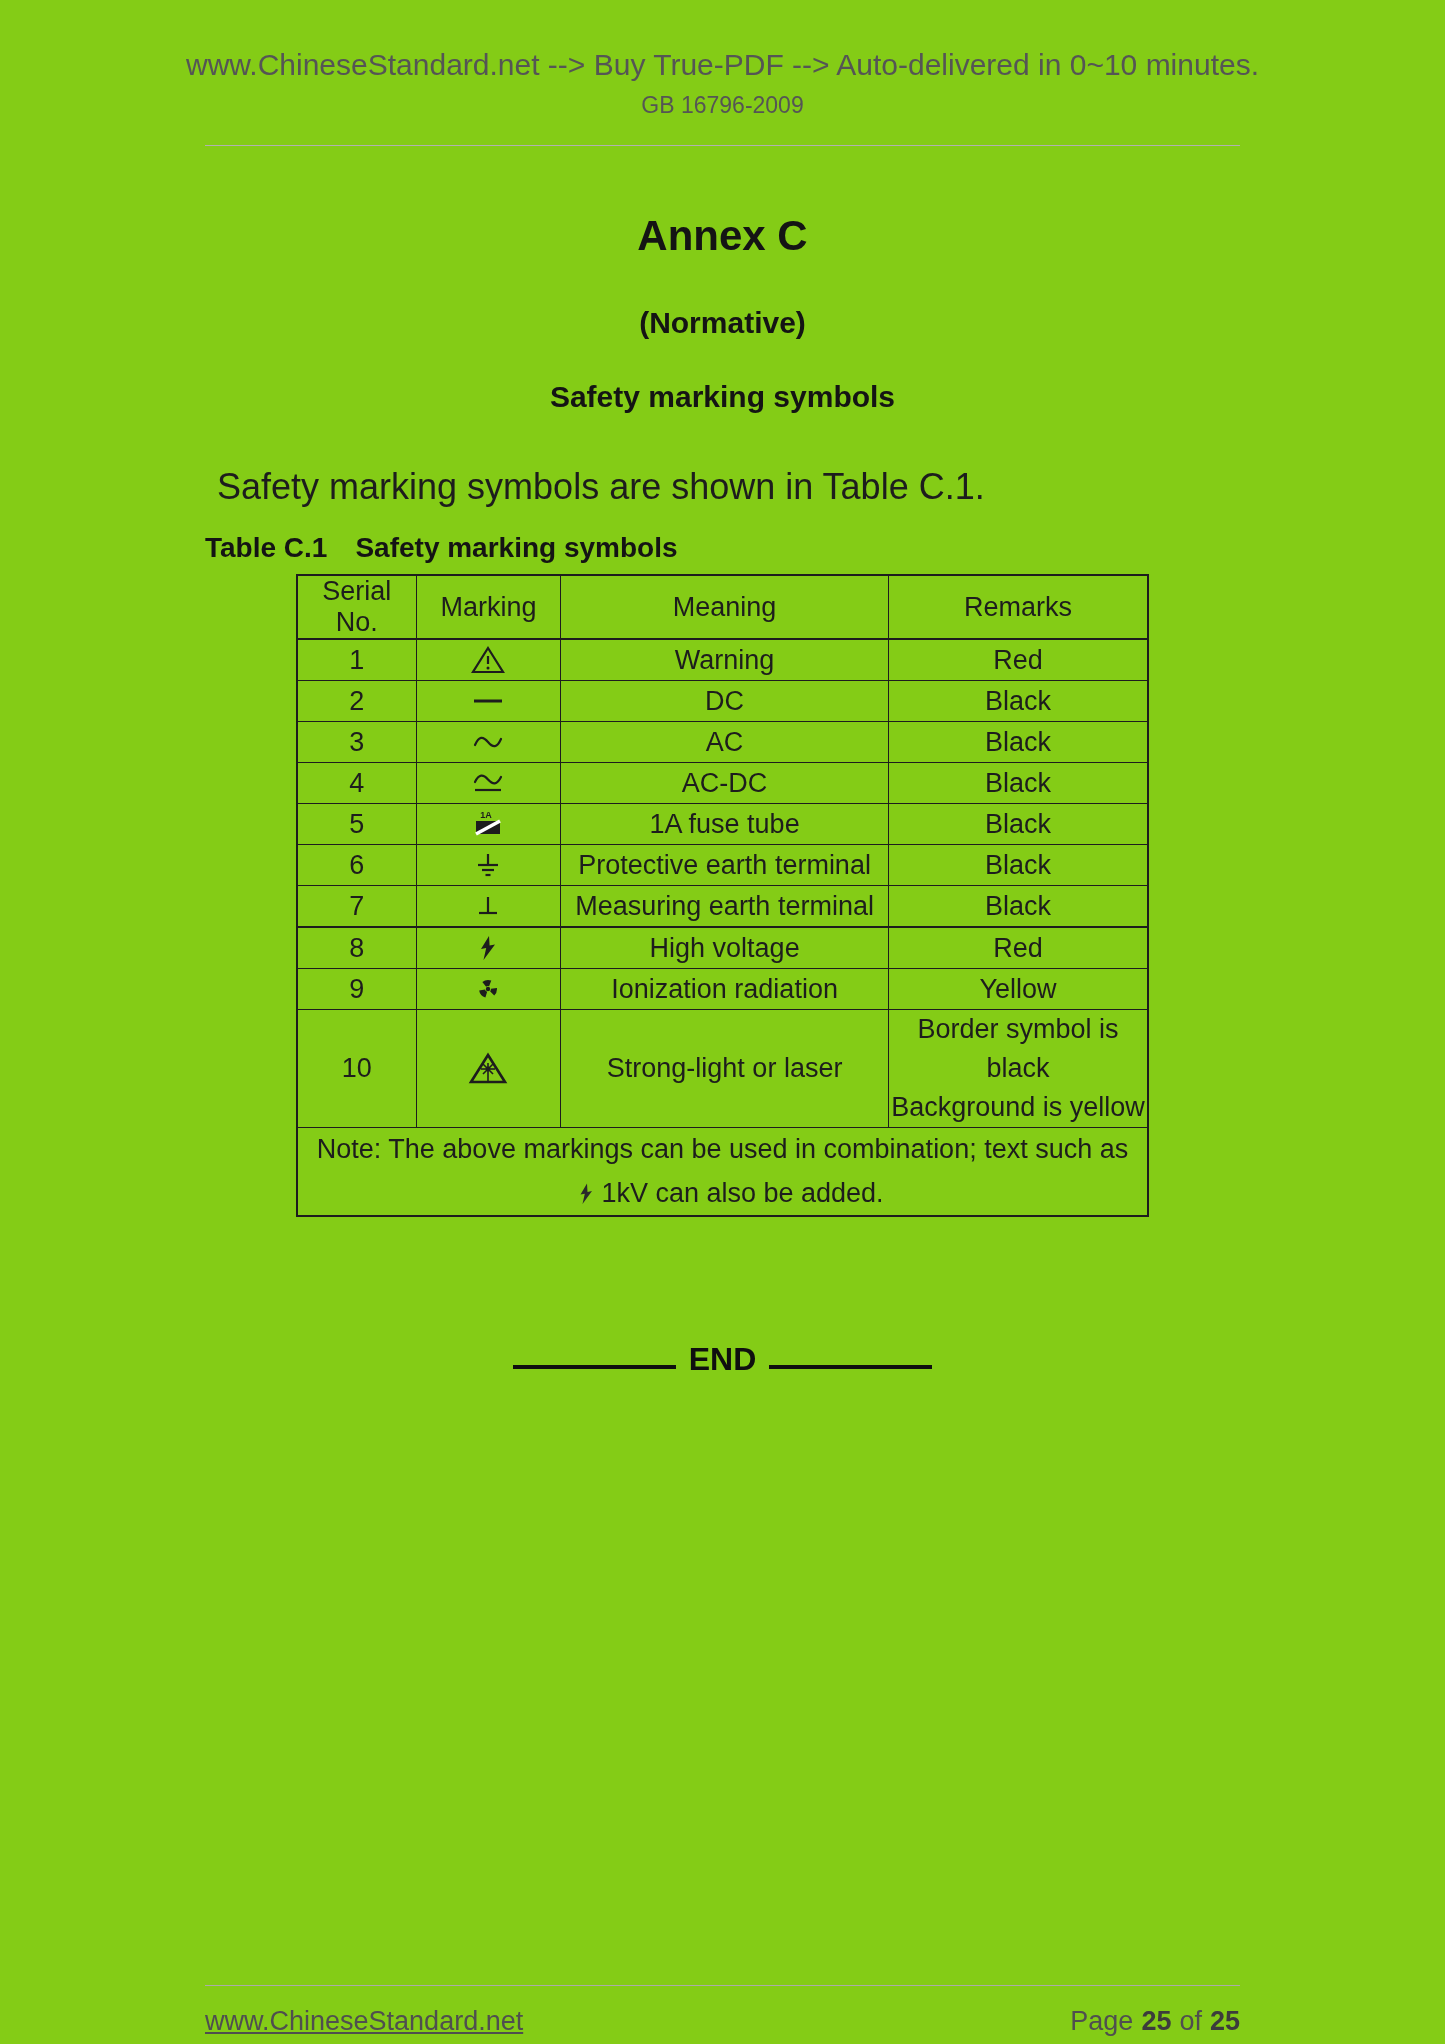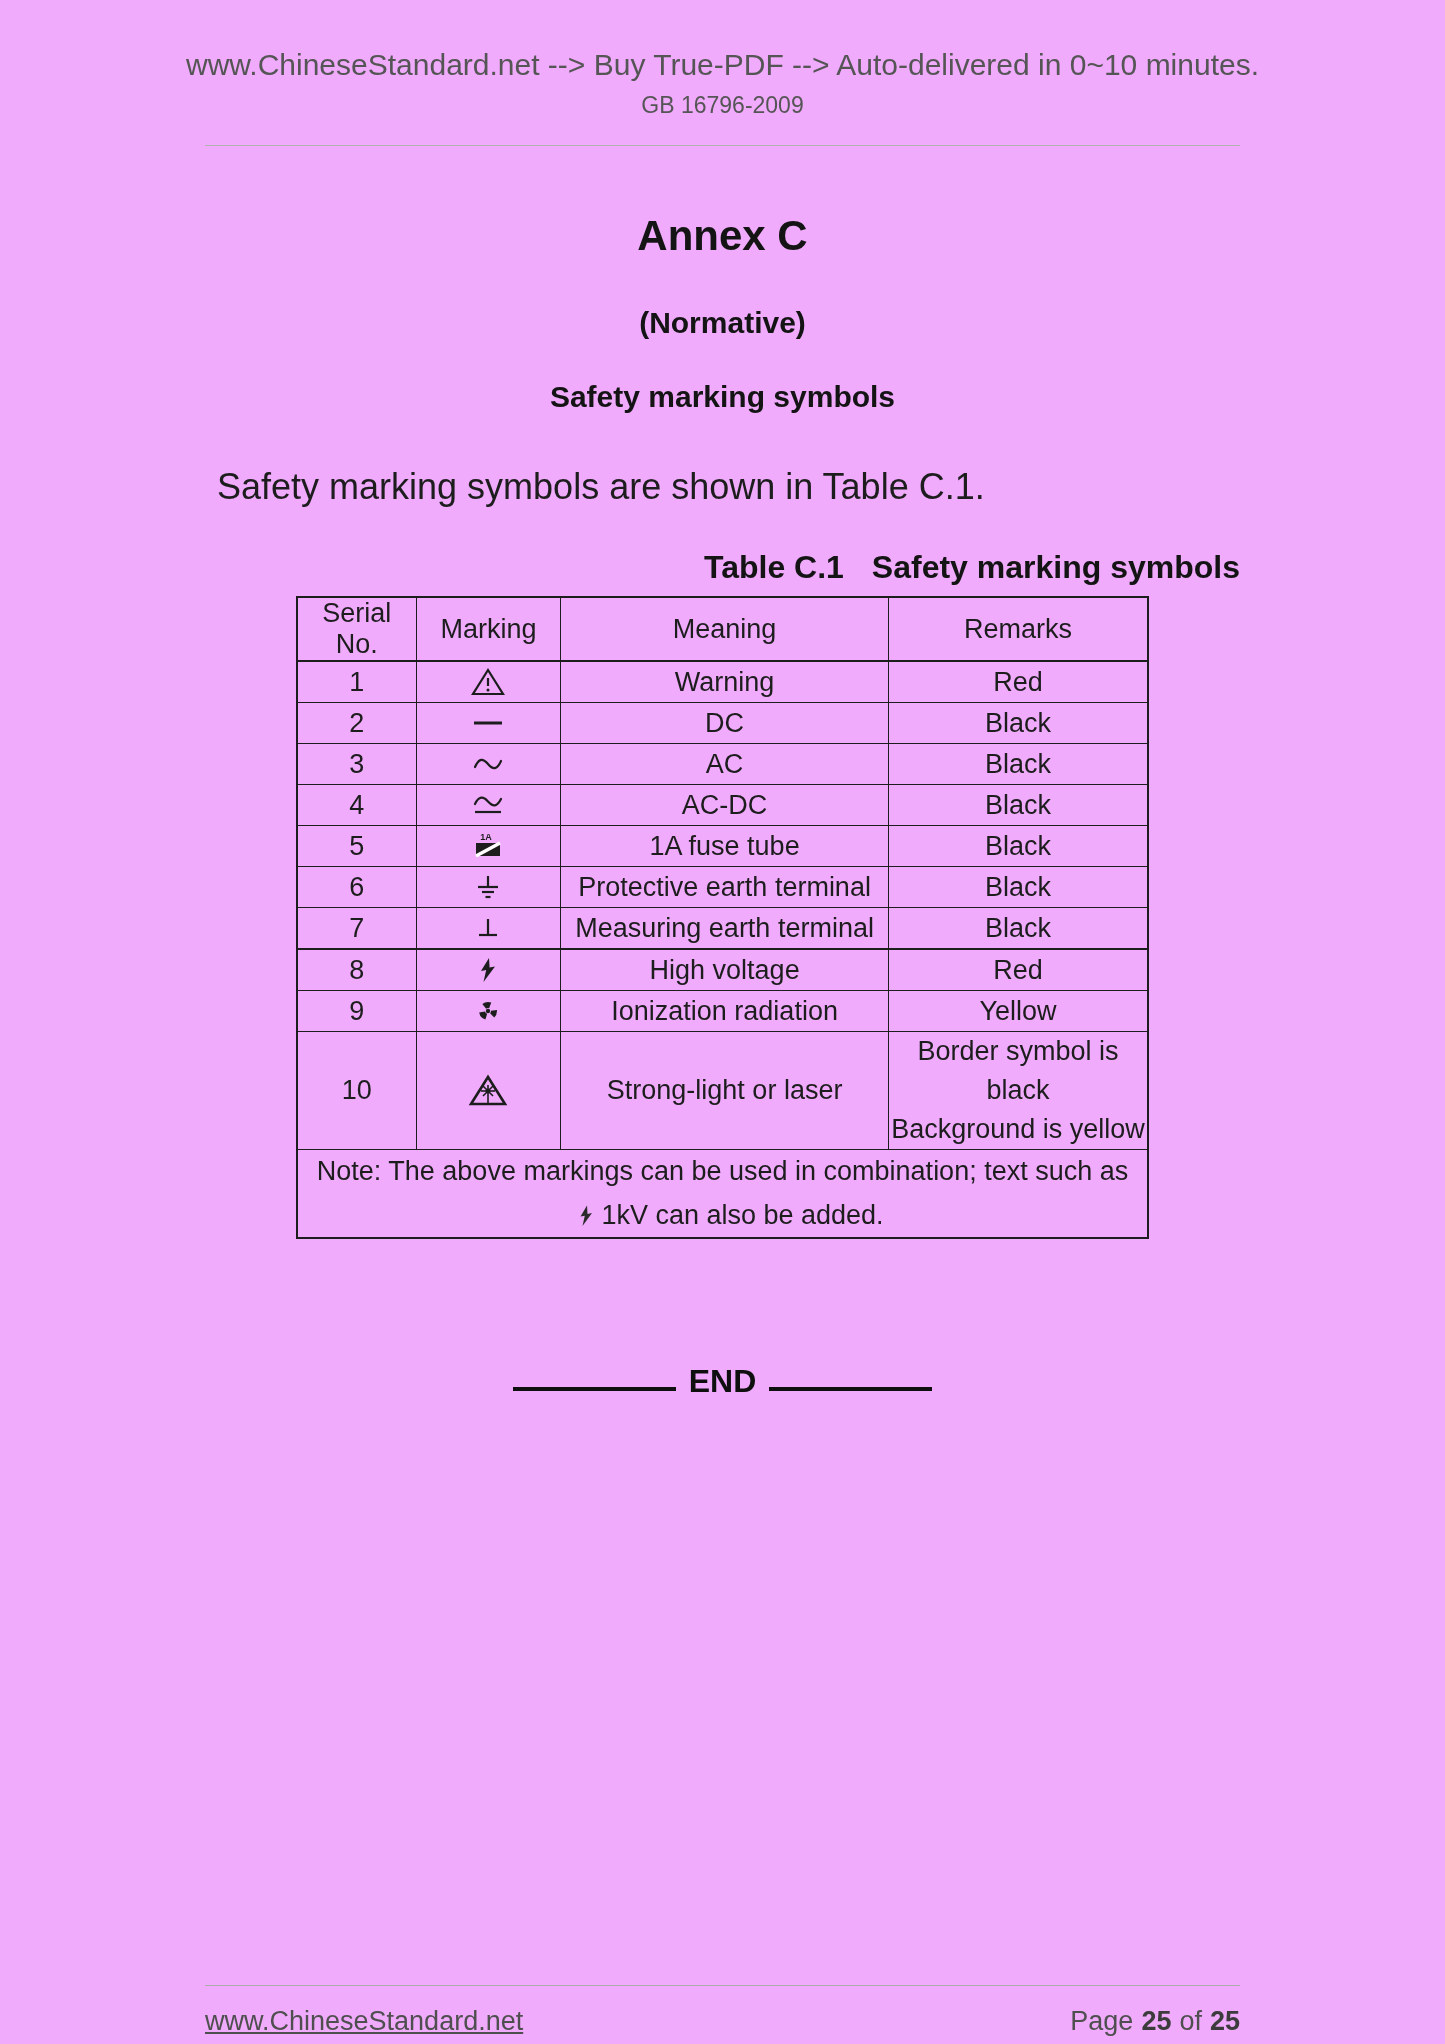--- a/index.html
+++ b/index.html
@@ -1,37 +1,37 @@
 <!DOCTYPE html>
 <html><head>
 <meta charset="utf-8">
 <style>
   html, body { margin:0; padding:0; background:#ffffff; }
   .page {
     width:1445px; height:2044px; margin:0 auto; position:relative;
-    background:#f0abfc; overflow:hidden;
+    background:#84cc16; overflow:hidden;
     font-family:"Liberation Sans","DejaVu Sans",sans-serif;
     color:#1d1d1d;
   }
   .content { width:1035px; margin:0 auto; }
 
   
   .doc-header { padding-top:48px; text-align:center; color:#555555; }
   .hdr-line1 { font-size:30px; white-space:nowrap; }
   .hdr-line2 { font-size:23px; margin-top:10px; }
   .header-rule { width:1035px; margin:26px auto 0; border:0; border-top:1.5px solid #b1b1b1; }
 
   
   .annex-title   { margin-top:66px; text-align:center; font-size:42px; font-weight:bold; color:#141414; }
   .normative     { margin-top:46px; text-align:center; font-size:30px; font-weight:bold; color:#141414; }
   .section-title { margin-top:40px; text-align:center; font-size:30px; font-weight:bold; color:#141414; }
 
   .intro { margin-top:52px; padding-left:12px; font-size:36px; color:#1d1d1d; }
 
-  .caption { margin-top:41px; text-align:right; font-size:32px; font-weight:bold; color:#141414; }
+  .caption { margin-top:24px; text-align:left; font-size:28px; font-weight:bold; color:#141414; }
   .caption .cap-label { margin-right:28px; }
 
   
   table.symbols {
     width:853px; margin:10px auto 0; border-collapse:collapse;
     border:2px solid #1d1d1d; table-layout:fixed;
   }
   table.symbols th, table.symbols td {
     border:1px solid #1d1d1d; text-align:center; vertical-align:middle;
     font-size:27px; font-weight:400; padding:0; height:40px; color:#1d1d1d;

